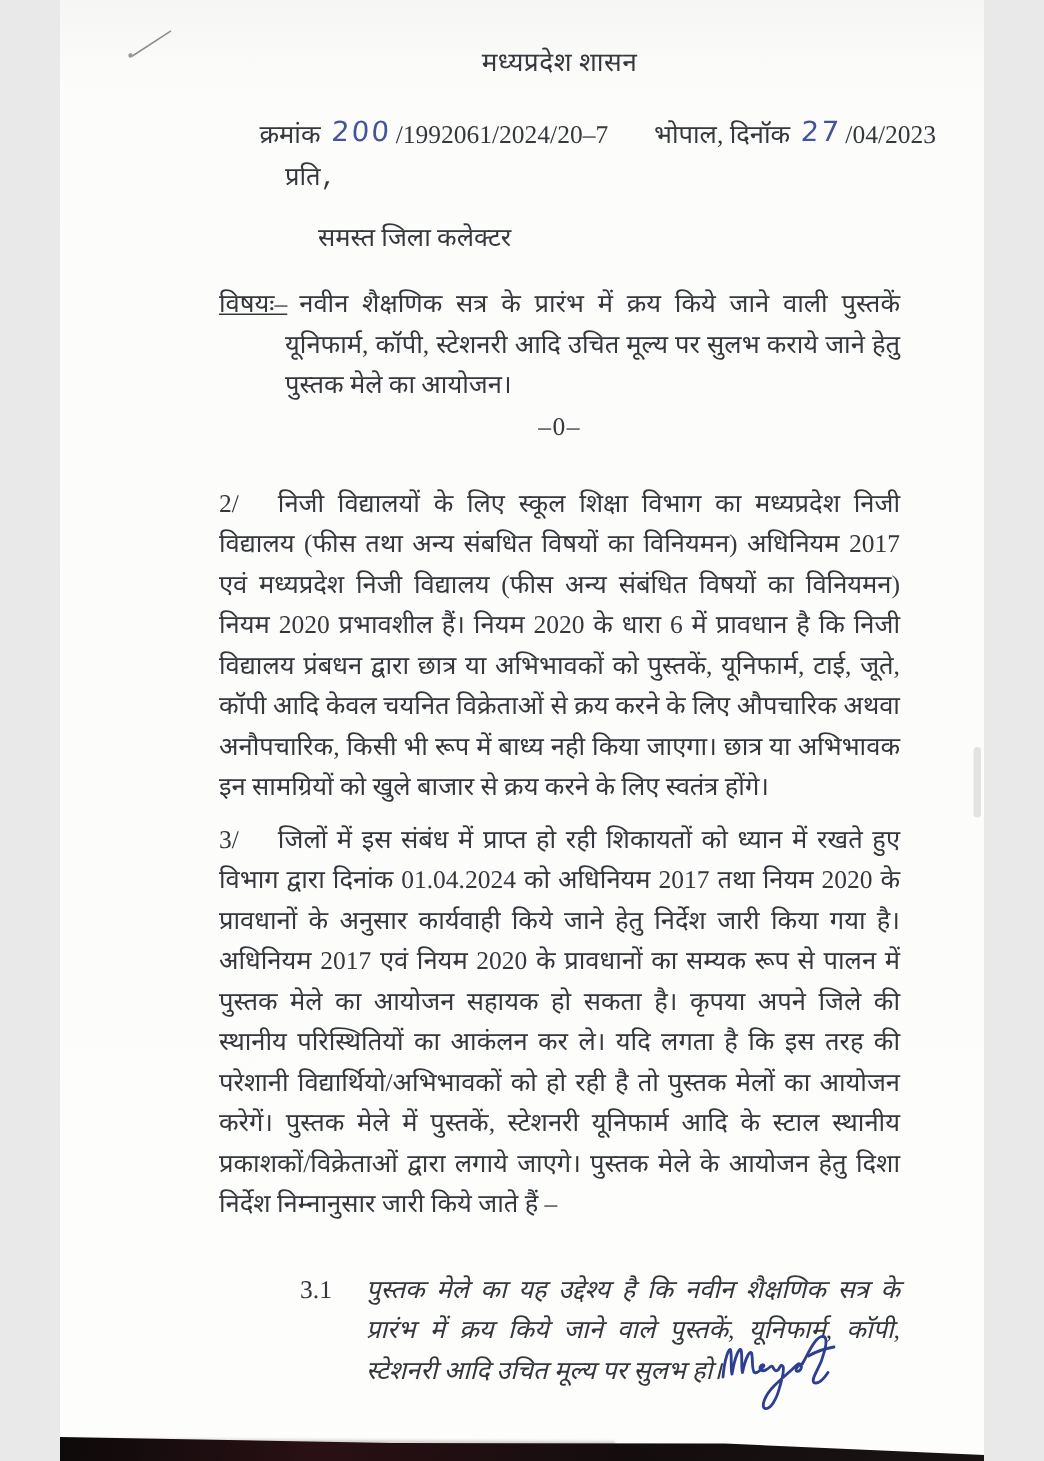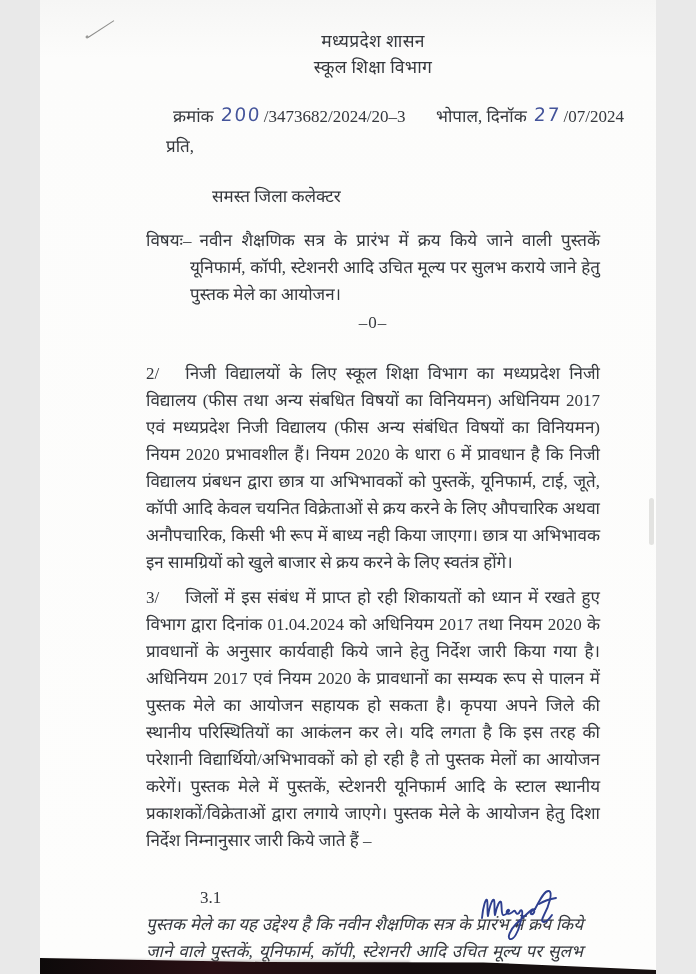--- a/index.html
+++ b/index.html
@@ -23,35 +23,35 @@
     margin-top:22px; margin-left:27px;
     display:flex; justify-content:space-between; align-items:baseline;
   }
   .ref-right{ margin-right:-24px; white-space:nowrap; }
   .hand{
     font-family:"DejaVu Sans", sans-serif;
     color:#44549a; font-size:18.5px; letter-spacing:1.5px;
     display:inline-block; transform:skewX(-4deg) translateY(-1px);
     padding:0 3px;
   }
-  .salutation{ margin-left:20px; margin-top:3px; }
-  .addressee{ margin-left:66px; line-height:26px; margin-top:24px; }
+  .salutation{ margin-left:44px; margin-top:3px;font-family:Liberation Mono, monospace; }
+  .addressee{ margin-left:66px; line-height:26px; margin-top:13px; }
 
   .subject{ margin-top:17px; padding-left:44px; text-align:justify; }
-  .subject .subject-label{ margin-left:-44px; padding-right:8px; }
+  .subject .subject-label{ margin-left:-44px; padding-right:8px;text-decoration:underline; }
 
   .separator{ text-align:center; margin-top:1px; letter-spacing:1px; }
 
   .para{ text-align:justify; }
   .para-1{ margin-top:11px; text-indent:75px; }
   .para-2{ margin-top:24px;font-family:Liberation Serif, serif; }
   .para-3{ margin-top:8px; }
   .para-num{ display:inline-block; margin-right:26px; }
 
-  .sub-item{ display:flex; margin-top:30px;flex-direction:column; }
+  .sub-item{ display:flex; margin-top:30px; }
   .sub-item .num{ width:44px; margin-left:54px; flex:0 0 auto; }
   .sub-item .txt{ text-align:justify; width:437px;font-style:italic; }
 
   .signature{ position:absolute; right:72px; top:884px; }
 
   .scratch{
     position:absolute; left:48px; top:37px; width:31px; height:0;
     border-top:1.6px solid #8d8d8b;
     transform:rotate(-33deg); transform-origin:left center;
   }
@@ -79,31 +79,30 @@
 
 <div class="page">
 
   <div class="scratch"></div>
   <div class="edge-mark"></div>
 
   <div class="content">
 
     <div class="header">
       <div>मध्यप्रदेश शासन</div>
-      <div>स्कूल शिक्षा विभाग</div>
     </div>
 
     <div class="ref-line">
       <span class="ref-left">
         <span>क्रमांक</span>
-        <span class="hand">200</span><span>/3473682/2024/20–3</span>
+        <span class="hand">200</span><span>/1992061/2024/20–7</span>
       </span>
       <span class="ref-right">
         <span>भोपाल, दिनॉक</span>
-        <span class="hand">27</span><span>/07/2024</span>
+        <span class="hand">27</span><span>/04/2023</span>
       </span>
     </div>
 
     <div class="salutation">प्रति,</div>
     <div class="addressee">
       <div>समस्त जिला कलेक्टर</div>
     </div>
 
     <div class="subject">
       <span class="subject-label">विषयः–</span><span>नवीन शैक्षणिक सत्र के प्रारंभ में क्रय किये जाने वाली पुस्तकें यूनिफार्म, कॉपी, स्टेशनरी आदि उचित मूल्य पर सुलभ कराये जाने हेतु पुस्तक मेले का आयोजन।</span>

